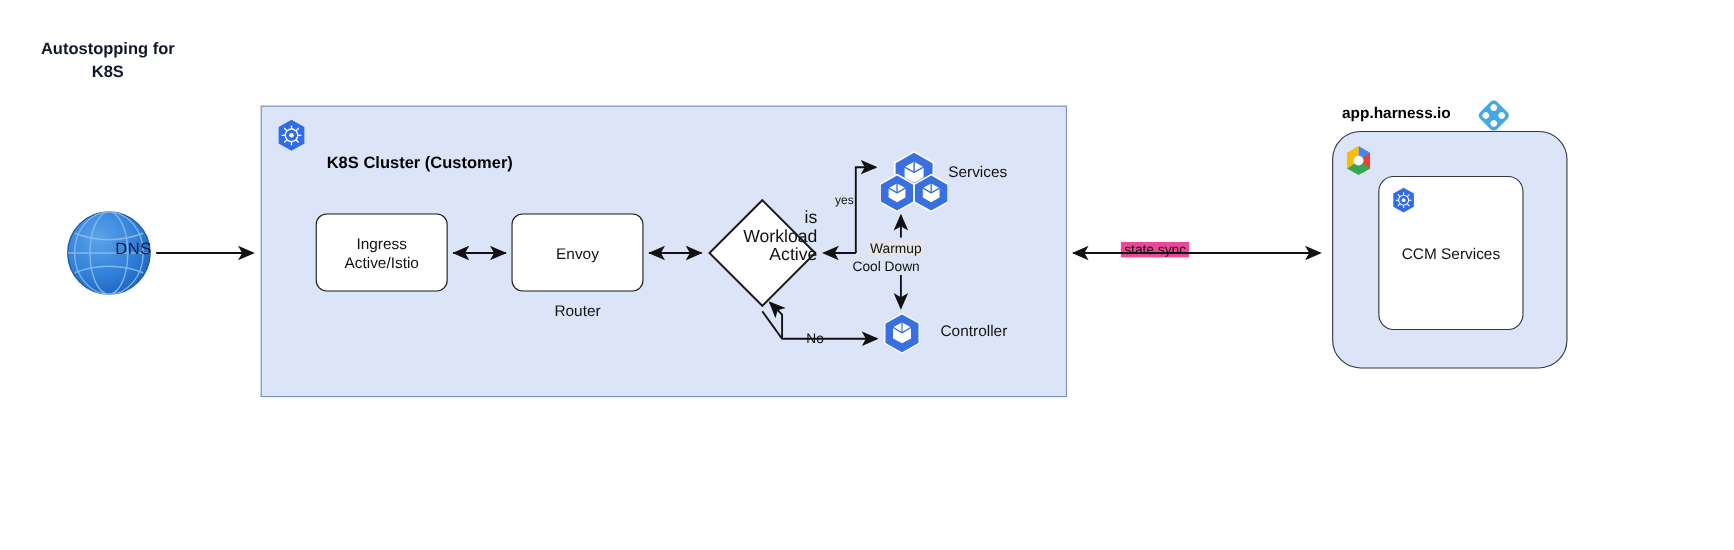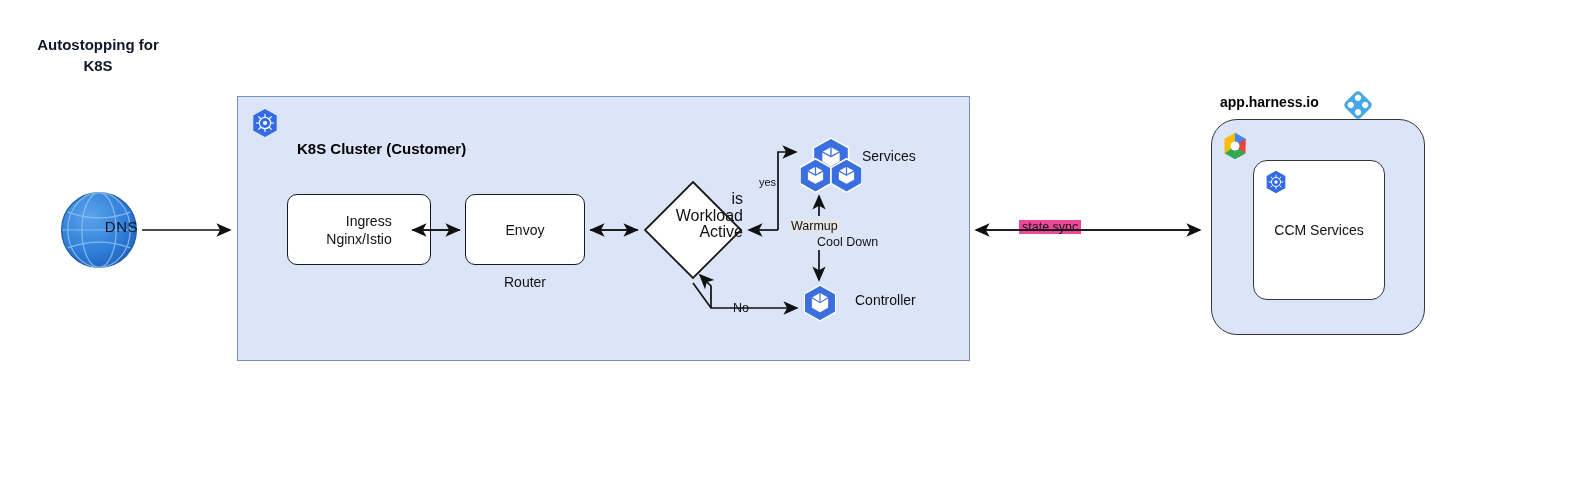--- a/index.html
+++ b/index.html
@@ -7,35 +7,35 @@
        font-family:"Liberation Sans","DejaVu Sans",sans-serif;color:#111111;}
   .abs{position:absolute;}
   .ttl{font-size:15px;font-weight:bold;line-height:21px;text-align:center;color:#0f172a;}
   .cluster-box{left:237px;top:96px;width:733px;height:265px;background:#dce5f7;
                border:1.5px solid #7a8fc4;box-sizing:border-box;}
   .cluster-title{left:297px;top:110px;font-size:15px;font-weight:bold;color:#000;margin-top:30px;}
   .k8s-badge{left:250px;top:108px;width:30px;height:30px;}
   .node-box{background:#ffffff;border:1.6px solid #1a1a1a;border-radius:10px;
             display:flex;align-items:center;justify-content:center;text-align:center;
             font-size:14px;line-height:18px;color:#111;box-sizing:border-box;}
-  .ingress{left:287px;top:194px;width:144px;height:71px;text-align:right;}
+  .ingress{left:287px;top:194px;width:120px;height:71px;}
   .envoy{left:465px;top:194px;width:120px;height:71px;}
   .router-lbl{left:465px;top:274px;width:120px;text-align:center;font-size:14px;}
   .dns{left:60px;top:191px;width:78px;height:78px;}
   .dns-txt{left:60px;top:218px;width:78px;text-align:right;font-size:15px;color:#0f172a;
            font-weight:400;letter-spacing:.5px;pointer-events:none;}
   .diamond-wrap{left:643px;top:180px;width:100px;height:100px;}
   .diamond-txt{left:643px;top:191px;width:100px;text-align:right;font-size:16px;
                line-height:16.5px;color:#111;pointer-events:none;}
   .svc-lbl{left:862px;top:148px;font-size:14px;}
   .ctrl-lbl{left:855px;top:292px;font-size:14px;}
   .yes-lbl{left:759px;top:176px;font-size:11px;}
   .no-lbl{left:733px;top:301px;font-size:12.5px;}
   .warmup-lbl{left:789px;top:219px;font-size:12.5px;background:#e5e5e5;padding:0 2px;}
-  .cooldown-lbl{left:817px;top:235px;font-size:12.5px;text-align:right;}
+  .cooldown-lbl{left:775px;top:235px;font-size:12.5px;text-align:right;}
   .statesync-lbl{left:1019px;top:220px;font-size:12.5px;background:#ec4899;padding:0 3px;}
   .harness-lbl{left:1220px;top:94px;font-size:14px;font-weight:bold;color:#000;}
   .harness-logo{left:1342px;top:89px;width:32px;height:32px;}
   .harness-panel{left:1211px;top:119px;width:214px;height:216px;background:#dce5f7;
                  border:1.4px solid #32373d;border-radius:26px;box-sizing:border-box;}
   .harness-inner{left:1253px;top:160px;width:132px;height:140px;background:#ffffff;
                  border:1.3px solid #32373d;border-radius:14px;box-sizing:border-box;}
   .ccm-lbl{left:1253px;top:222px;width:132px;text-align:center;font-size:14px;}
   .gcp-logo{left:1220px;top:131px;width:30px;height:30px;}
   .k8s-inner{left:1264px;top:170px;width:24px;height:24px;}
@@ -81,21 +81,21 @@
       <path d="M10 27 Q50 42 90 27"></path>
       <path d="M10 73 Q50 58 90 73"></path>
     </g>
   </svg>
 </div>
 <div class="abs dns-txt">DNS</div>
 
 <div class="abs node-box ingress">
   <div>
     <span>Ingress</span><br>
-    <span>Nginx/Istio</span>
+    <span>Active/Istio</span>
   </div>
 </div>
 
 <div class="abs node-box envoy">
   <span>Envoy</span>
 </div>
 <div class="abs router-lbl">Router</div>
 
 <div class="abs diamond-wrap">
   <svg viewBox="0 0 100 100" width="100" height="100">

